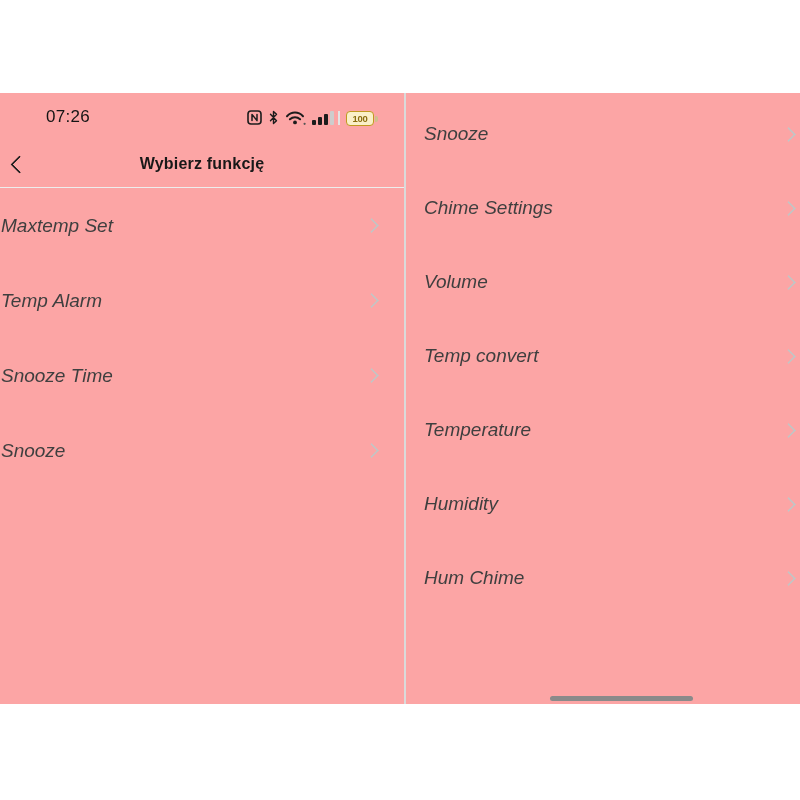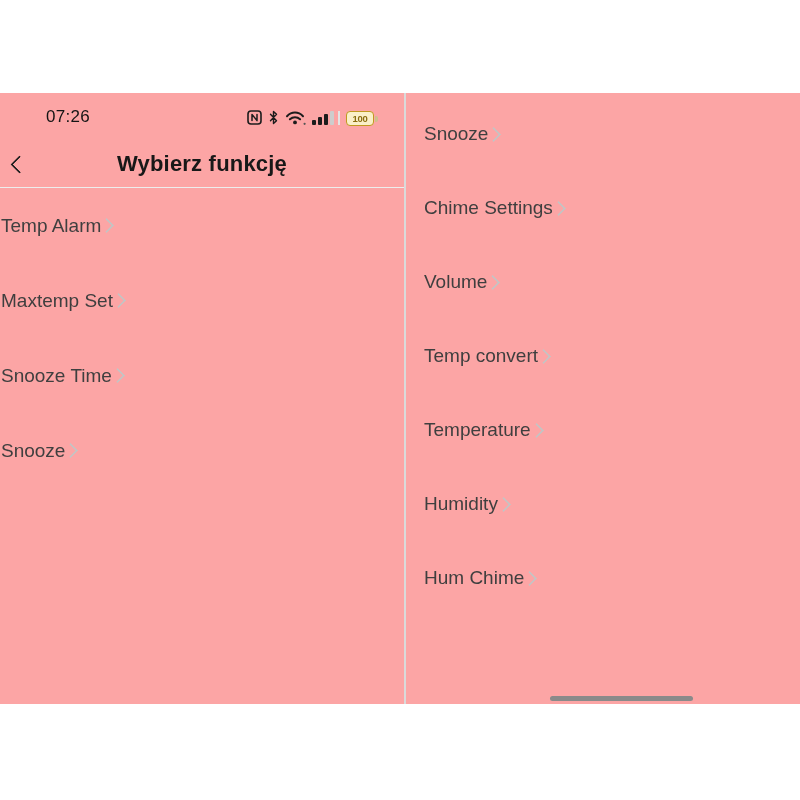--- a/index.html
+++ b/index.html
@@ -46,28 +46,28 @@
   }
   .back-btn{
     position:absolute;left:4px;top:0;width:30px;height:100%;
     display:flex;align-items:center;justify-content:center;cursor:pointer;
   }
   .chev-left{
     width:11px;height:11px;border-left:2.5px solid #1d1d1d;border-bottom:2.5px solid #1d1d1d;
     transform:rotate(45deg);border-radius:1px;
   }
   .nav-title{
-    width:100%;text-align:center;font-weight:bold;font-size:22px;color:#181818;
+    width:100%;text-align:center;font-weight:bold;font-size:16px;color:#181818;
     letter-spacing:0.2px;
   }
 
   
   .list{display:block;}
   .row{
-    display:flex;align-items:center;cursor:pointer;
+    display:flex;align-items:center;justify-content:space-between;cursor:pointer;font-style:italic;
   }
   .pane-left .row{height:75px;padding:0 27px 0 1px;}
   .pane-right .list{padding-top:4px;}
   .pane-right .row{height:74px;padding:0 6px 0 18px;}
   .row-label{font-size:19px;color:#3f3f3f;}
   .chev-right{
     width:9px;height:9px;border-top:2px solid #c4c4c4;border-right:2px solid #c4c4c4;
     transform:rotate(45deg);border-radius:1px;flex:0 0 auto;
   }
 
@@ -123,25 +123,25 @@
 
     <div class="nav">
       <span class="back-btn">
         <span class="chev-left"></span>
       </span>
       <div class="nav-title">Wybierz funkcję</div>
     </div>
 
     <div class="list">
       <div class="row">
-        <span class="row-label">Temp Alarm</span>
+        <span class="row-label">Maxtemp Set</span>
         <span class="chev-right"></span>
       </div>
       <div class="row">
-        <span class="row-label">Maxtemp Set</span>
+        <span class="row-label">Temp Alarm</span>
         <span class="chev-right"></span>
       </div>
       <div class="row">
         <span class="row-label">Snooze Time</span>
         <span class="chev-right"></span>
       </div>
       <div class="row">
         <span class="row-label">Snooze</span>
         <span class="chev-right"></span>
       </div>

